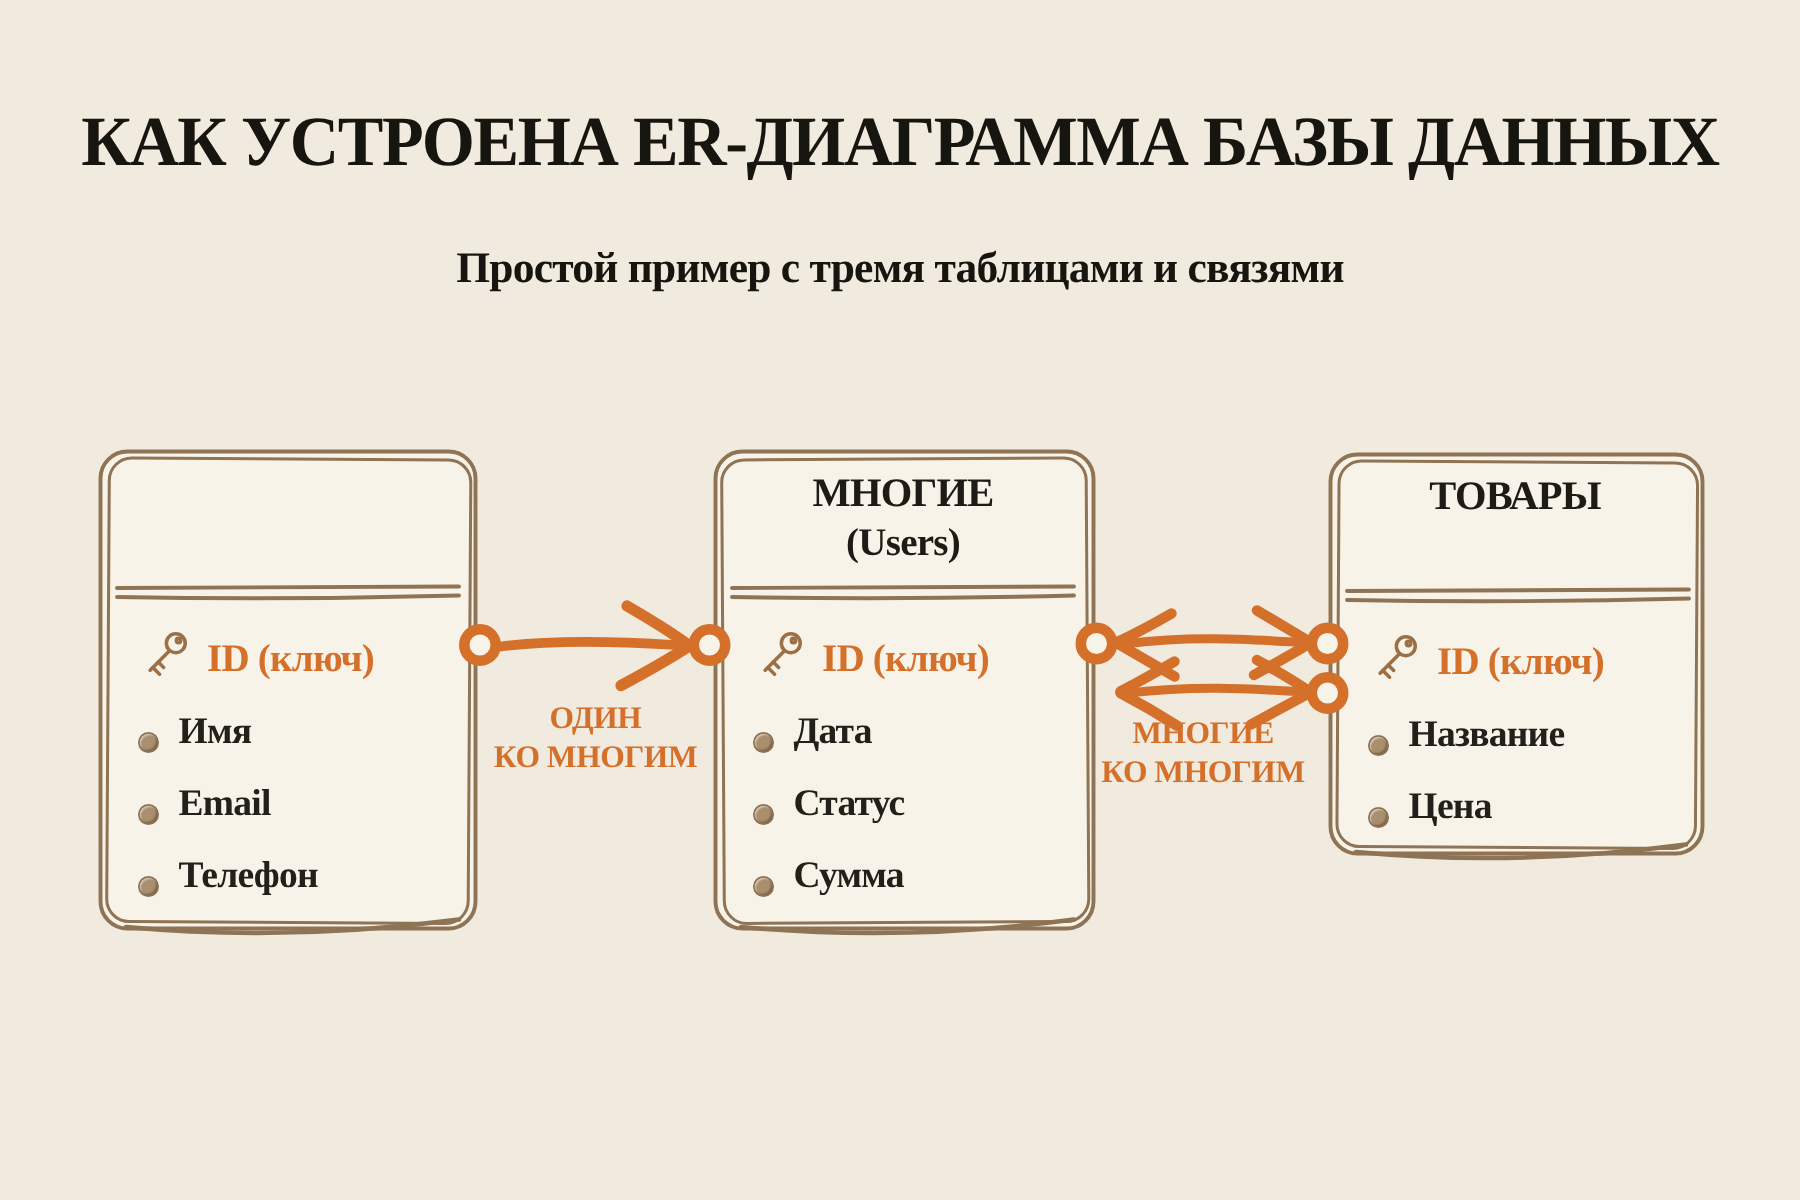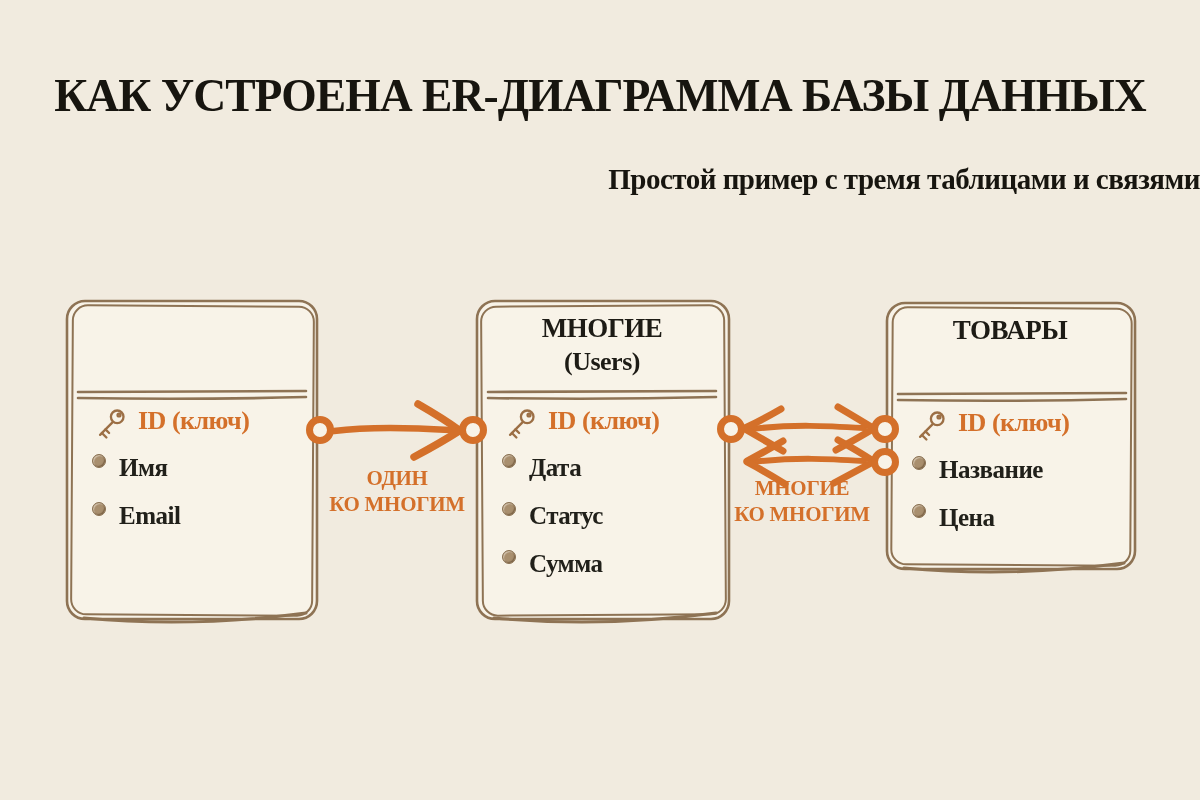--- a/index.html
+++ b/index.html
@@ -8,34 +8,34 @@
     background:#f1ebdf;overflow:hidden;
     font-family:Liberation Serif, serif;
     -webkit-font-smoothing:antialiased;
   }
   .title{
     position:absolute;left:0;top:68px;width:1200px;text-align:center;
     font-size:47px;font-weight:bold;letter-spacing:-1px;color:#17150f;
     transform:scaleX(0.97);transform-origin:center;white-space:nowrap;
   }
   .subtitle{
-    position:absolute;left:0;top:163px;width:1200px;text-align:right;
+    position:absolute;left:0;top:163px;width:1200px;text-align:center;
     font-size:29px;font-weight:bold;letter-spacing:-0.5px;color:#17150f;
   }
   .overlay{position:absolute;left:0;top:0;width:1200px;height:800px;}
   .etable{position:absolute;}
   .etable .thead{
     position:absolute;left:0;top:16px;width:100%;text-align:center;
     font-weight:bold;color:#1d1b15;line-height:1.25;
   }
   .etable .tname{font-size:27px;letter-spacing:-0.5px;display:block;}
   .etable .tename{font-size:26px;letter-spacing:-0.5px;display:block;}
   .rows{position:absolute;left:0;top:110px;width:100%;}
   .row{
-    display:flex;align-items:flex-start;height:48px;padding-left:30px;gap:13px;
+    display:flex;align-items:flex-end;height:48px;padding-left:30px;gap:13px;
     font-size:25px;font-weight:bold;color:#21201a;letter-spacing:-0.5px;
   }
   .row.keyrow{color:#d4702a;font-size:26px;gap:10px;}
   .bullet{
     width:12px;height:12px;border-radius:50%;flex:0 0 auto;
     background:#a98f6e;border:1px solid #8a7152;
     box-shadow:inset -1px -1px 1px rgba(90,66,40,.55), inset 1px 1px 1px rgba(255,250,240,.5);
   }
   .keyicon{flex:0 0 auto;}
   .rel-label{
@@ -117,20 +117,24 @@
         <span>ID (ключ)</span>
       </div>
       <div class="row">
         <span class="bullet"></span>
         <span>Имя</span>
       </div>
       <div class="row">
         <span class="bullet"></span>
         <span>Email</span>
       </div>
+      <div class="row">
+        <span class="bullet"></span>
+        <span>Телефон</span>
+      </div>
     </div>
   </div>
 
   <div class="etable" style="left:472px;top:296px;width:260px;height:326px;">
     <div class="thead">
       <span class="tname">МНОГИЕ</span>
       <span class="tename">(Users)</span>
     </div>
     <div class="rows">
       <div class="row keyrow">

